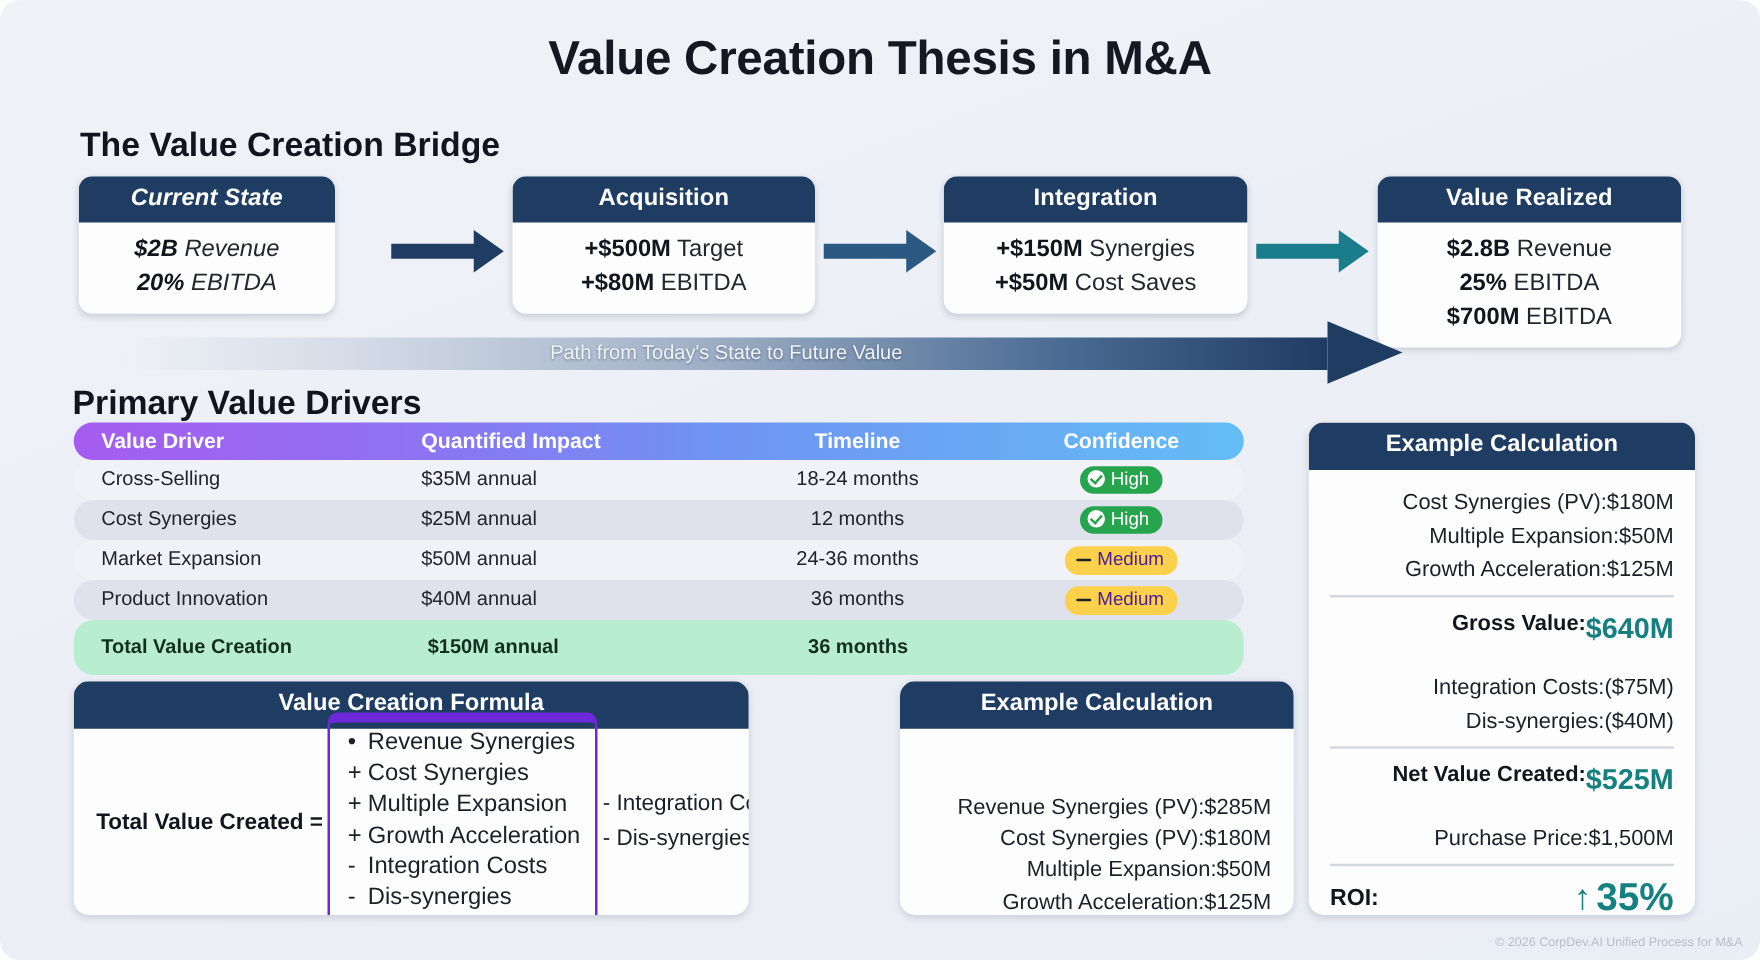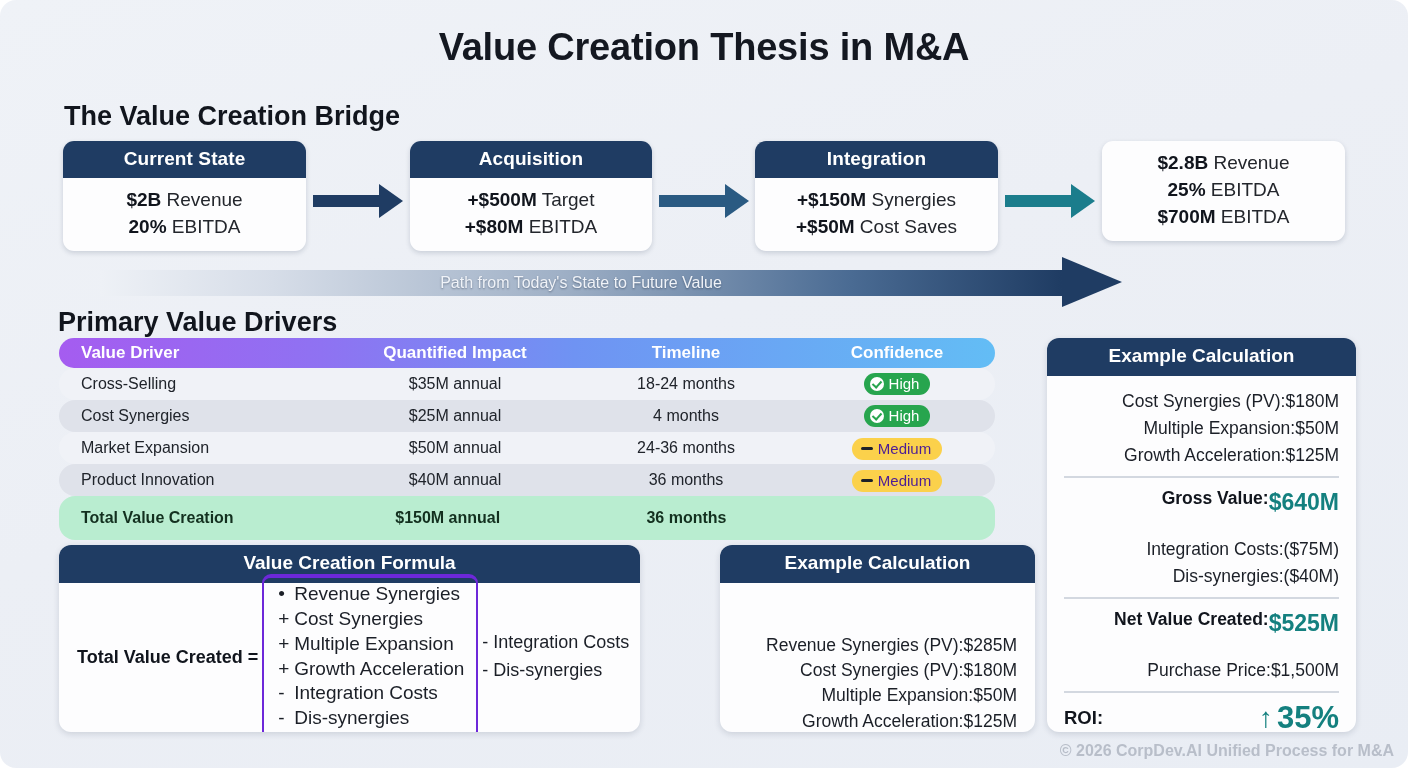--- a/index.html
+++ b/index.html
@@ -51,21 +51,21 @@
   .bridge-card .bc-body {
     padding: 9px 8px 10px;
     text-align: center;
   }
   .bridge-card .bc-line {
     font-size: 19px; color: #23262c; line-height: 1.42;
     white-space: nowrap;
   }
   .bridge-card .bc-line b { font-weight: 700; color: #11151d; }
 
-  #card-current  { left: 63px;   top: 141px; width: 243px; }
+  #card-current  { left: 63px;   top: 141px; width: 205px; font-style: italic; }
   #card-acq      { left: 410px;  top: 141px; width: 242px; }
   #card-integ    { left: 755px;  top: 141px; width: 243px; }
   #card-realized { left: 1102px; top: 141px; width: 243px; }
 
   .arrow { position: absolute; height: 34px; }
   .arrow .shaft { position: absolute; left: 0; top: 11px; height: 12px; }
   .arrow .head {
     position: absolute; right: 0; top: 0;
     width: 0; height: 0;
     border-top: 17px solid transparent;
@@ -114,21 +114,21 @@
     display: flex; align-items: center;
     height: 32px; border-radius: 16px; margin-top: 0px;
     font-size: 16px; color: #20242b;
   }
   .dt-row.odd  { background: #f0f2f7; }
   .dt-row.even { background: #dfe2ea; }
   .dt-row.total {
     background: #b9edd0; font-weight: 700; color: #13301f; height: 44px; gap: 32px;
   }
   .c-driver  { width: 278px; padding-left: 22px; }
-  .c-impact  { width: 236px; text-align: center; }
+  .c-impact  { width: 236px; }
   .c-time    { width: 226px; text-align: center; }
   .c-conf    { width: 196px; text-align: center; }
   .dt-head .c-driver { padding-left: 22px; }
 
   .badge {
     display: inline-flex; align-items: center; gap: 5px;
     padding: 2px 11px 3px 6px; border-radius: 11px;
     font-size: 15px; line-height: 1.15;
   }
   .badge.high   { background: #27a54e; color: #ffffff; }
@@ -155,33 +155,33 @@
     border-radius: 12px;
     box-shadow: 0 2px 6px rgba(25,40,70,.15);
     overflow: hidden;
   }
   .panel > .p-head {
     background: #1f3c63; color: #fff;
     text-align: center; font-weight: 700;
     font-size: 19px; padding: 7px 6px 9px;
   }
 
-  #formula-card { left: 59px; top: 545px; width: 581px; height: 187px; }
+  #formula-card { left: 59px; top: 545px; width: 540px; height: 187px; }
   #formula-body {
     display: flex; align-items: center;
     height: 148px; padding: 0 14px 0 18px;
   }
   #formula-lhs {
     font-size: 18px; font-weight: 700; color: #11151d;
     white-space: nowrap; margin-right: 4px;
   }
   .stem { width: 18px; height: 2px; background: #2b3a52; }
   .bracket {
     position: relative;
-    border: 4px solid #6d28d9; border-left-width: 2px; border-right-width: 2px;
+    border: 8px solid #6d28d9; border-left-width: 2px; border-right-width: 2px;
     border-radius: 9px;
     padding: 4px 12px 5px 14px;
     margin: 0 0;
   }
   .bracket-lines { font-size: 19px; color: #1b1f27; line-height: 1.30; white-space: nowrap; }
   .bracket-lines .op { display: inline-block; width: 16px; }
   #formula-rhs {
     font-size: 18px; color: #1b1f27; line-height: 1.55;
     white-space: nowrap; margin-left: 4px;
   }
@@ -203,21 +203,21 @@
   .big-teal { color: #14807f; font-weight: 700; font-size: 23px; }
   .roi-row { display: flex; justify-content: space-between; align-items: center; }
   .roi-label { font-size: 18.5px; font-weight: 700; color: #11151d; }
   .roi-value { color: #14807f; font-weight: 700; font-size: 31px; display: flex; align-items: center; gap: 4px; }
   .roi-arrow { font-size: 28px; font-weight: 400; }
   .spacer-14 { height: 15px; }
 
   
   #footer {
     position: absolute; right: 14px; bottom: 8px;
-    font-size: 16px; color: #b8bec9; font-weight: bold;
+    font-size: 10px; color: #b8bec9;
   }
 </style>
 </head>
 <body>
 
 <div id="page">
 
   <div class="main-title">Value Creation Thesis in M&amp;A</div>
 
   <div class="section-h" id="bridge-heading">The Value Creation Bridge</div>
@@ -255,20 +255,21 @@
       <div class="bc-line"><b>+$50M</b><span> Cost Saves</span></div>
     </div>
   </div>
 
   <div class="arrow" id="arrow-3">
     <div class="shaft"></div>
     <div class="head"></div>
   </div>
 
   <div class="bridge-card" id="card-realized">
+    <div class="bc-head">Value Realized</div>
     <div class="bc-body">
       <div class="bc-line"><b>$2.8B</b><span> Revenue</span></div>
       <div class="bc-line"><b>25%</b><span> EBITDA</span></div>
       <div class="bc-line"><b>$700M</b><span> EBITDA</span></div>
     </div>
   </div>
 
   <div id="path-arrow">
     <div class="p-shaft"></div>
     <div class="p-head"></div>
@@ -293,21 +294,21 @@
         <span class="badge high">
           <span class="ic"></span>
           <span>High</span>
         </span>
       </div>
     </div>
 
     <div class="dt-row even">
       <div class="c-driver">Cost Synergies</div>
       <div class="c-impact">$25M annual</div>
-      <div class="c-time">4 months</div>
+      <div class="c-time">12 months</div>
       <div class="c-conf">
         <span class="badge high">
           <span class="ic"></span>
           <span>High</span>
         </span>
       </div>
     </div>
 
     <div class="dt-row odd">
       <div class="c-driver">Market Expansion</div>

